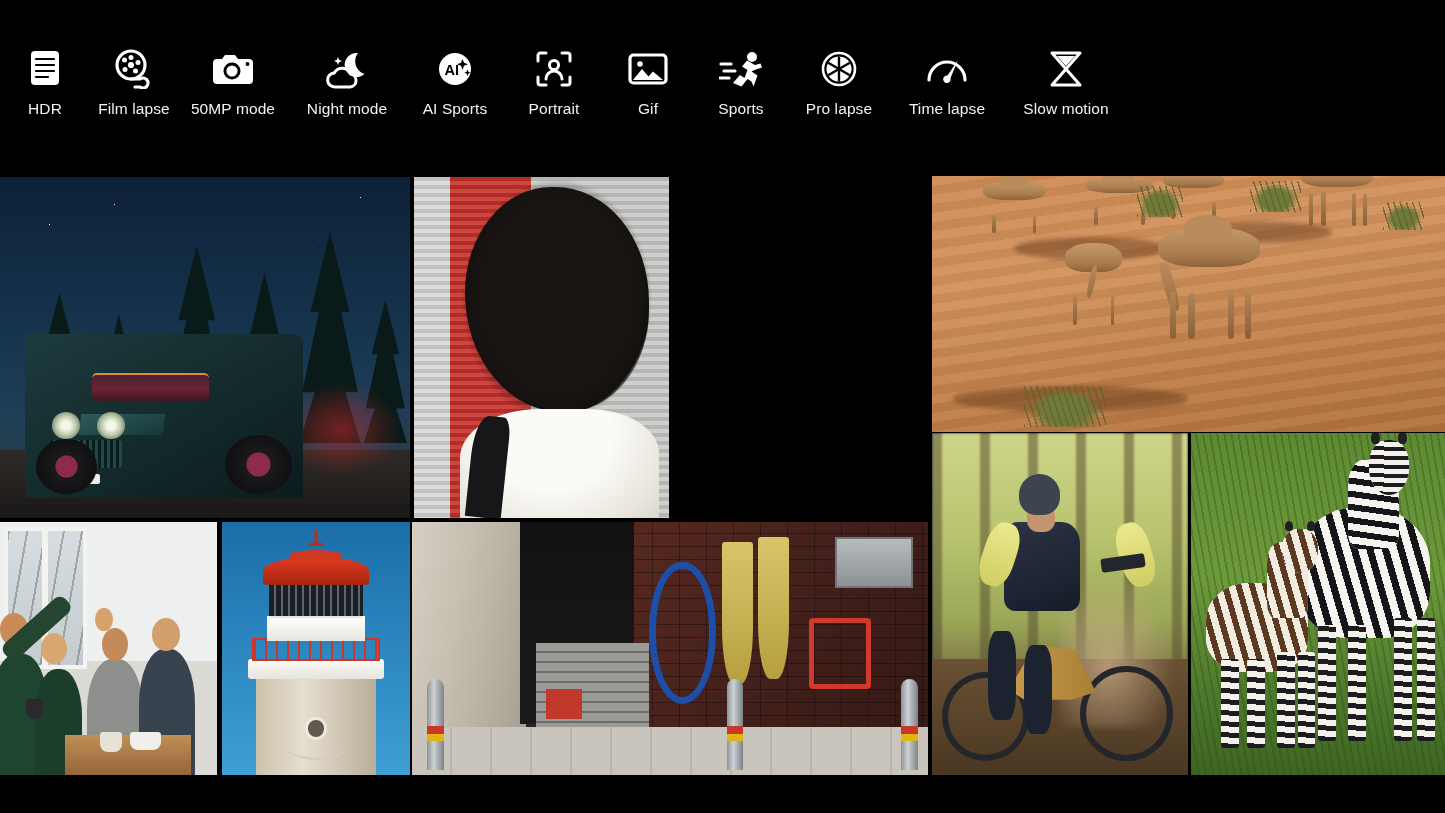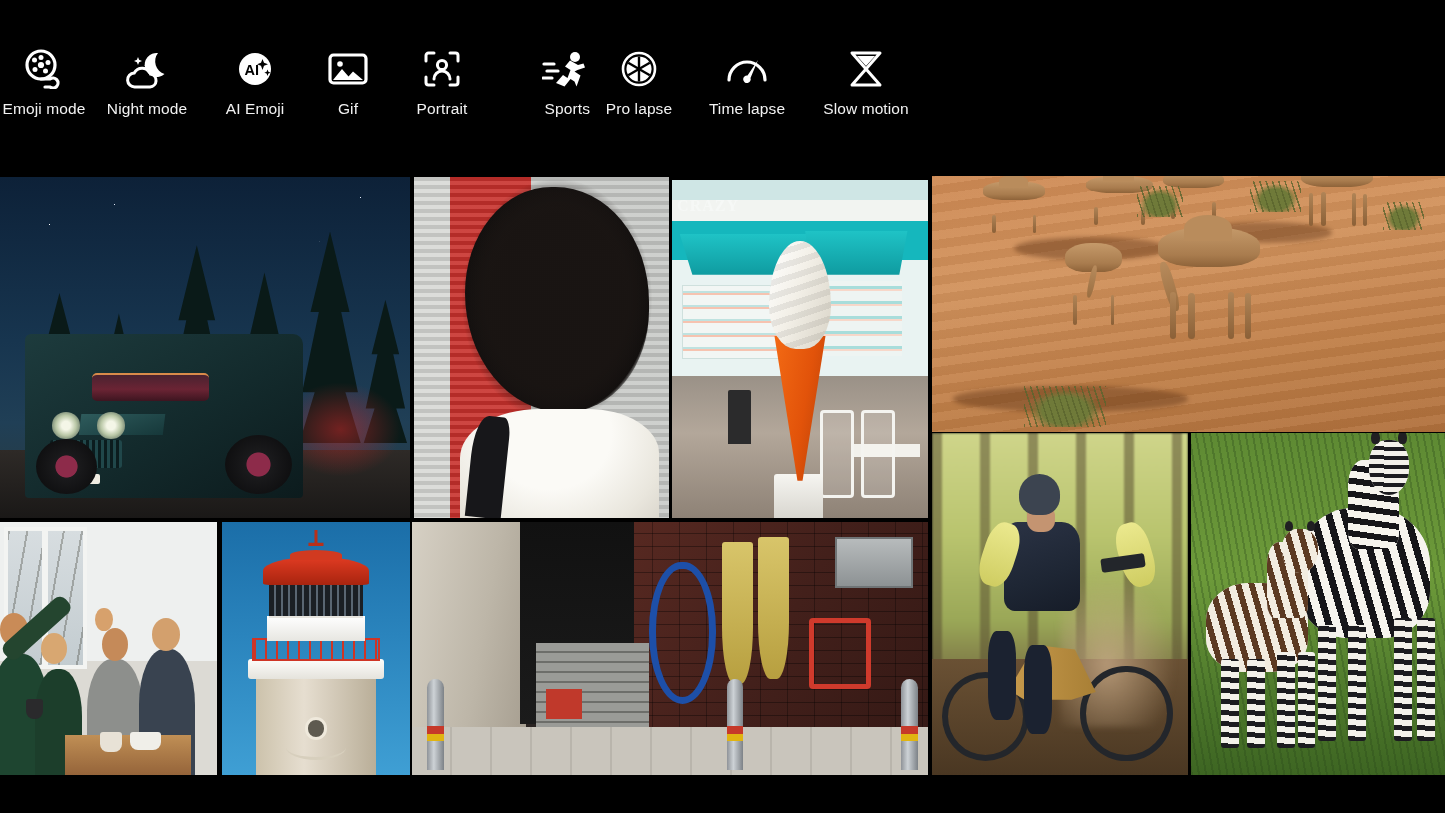--- a/index.html
+++ b/index.html
@@ -485,37 +485,20 @@
       <div class="ph-inner pz-slats"></div>
       <div class="pz-face"></div>
       <div class="pz-eye" style="left:37%;top:36%;"></div>
       <div class="pz-eye" style="left:48%;top:34%;"></div>
       <div class="pz-lip"></div>
       <div class="pz-hair"></div>
       <div class="pz-coat"></div>
       <div class="pz-coat-trim"></div>
     </div>
 
-    <div class="photo" style="left:672px;top:180px;width:256px;height:338px;">
-      <div class="ph-inner ic-sky"></div>
-      <div class="ic-shop"></div>
-      <div class="ic-sign">CRAZY</div>
-      <div class="ic-awning"></div>
-      <div class="ic-awning2"></div>
-      <div class="ic-menu"></div>
-      <div class="ic-menu2"></div>
-      <div class="ic-ground"></div>
-      <div class="ic-bin"></div>
-      <div class="ic-table"></div>
-      <div class="ic-chair" style="left:58%;"></div>
-      <div class="ic-chair" style="left:74%;"></div>
-      <div class="ic-pedestal"></div>
-      <div class="ic-cone"></div>
-      <div class="ic-swirl"></div>
-    </div>
 
     <div class="photo" style="left:932px;top:176px;width:513px;height:256px;">
       <div class="ph-inner cm-sand"></div>
       <div class="ph-inner cm-ripple"></div>
       <div class="cm-shadow" style="left:16%;top:24%;width:30%;height:9%;"></div>
       <div class="cm-shadow" style="left:52%;top:18%;width:26%;height:8%;"></div>
       <div class="cm-shadow" style="left:4%;bottom:8%;width:46%;height:10%;"></div>
       <div class="camel" style="left:10%;top:2%;width:12%;height:14%;">
         <div class="body"></div>
           <div class="hump"></div>
@@ -670,37 +653,62 @@
       <div class="zb-leg" style="left:12%;top:66%;height:26%;"></div>
       <div class="zb-leg" style="left:22%;top:66%;height:26%;"></div>
       <div class="zb-leg" style="left:34%;top:64%;height:28%;"></div>
       <div class="zb-leg" style="left:42%;top:64%;height:28%;"></div>
     </div>
 
   </div>
 
   <div id="mode-bar">
 
+    <div class="mode-item" style="width:90px;">
+      <span class="mode-icon">
+        <svg width="36" height="38" viewBox="0 0 36 38">
+          <rect x="4" y="1" width="28" height="34" rx="4" fill="#fff"></rect>
+          <g stroke="#000" stroke-width="2.2" stroke-linecap="round">
+            <line x1="9" y1="9" x2="27" y2="9"></line>
+            <line x1="9" y1="15" x2="27" y2="15"></line>
+            <line x1="9" y1="21" x2="27" y2="21"></line>
+            <line x1="9" y1="27" x2="21" y2="27"></line>
+          </g>
+        </svg>
+      </span>
+      <span class="mode-label">HDR</span>
+    </div>
 
     <div class="mode-item" style="width:88px;">
       <span class="mode-icon">
         <svg width="42" height="40" viewBox="0 0 42 40">
           <circle cx="18" cy="16" r="14" fill="none" stroke="#fff" stroke-width="3.2"></circle>
           <circle cx="18" cy="16" r="3.1" fill="#fff"></circle>
           <circle cx="18" cy="8.5" r="2.5" fill="#fff"></circle>
           <circle cx="25" cy="13.5" r="2.5" fill="#fff"></circle>
           <circle cx="22.5" cy="22" r="2.5" fill="#fff"></circle>
           <circle cx="12" cy="20.5" r="2.5" fill="#fff"></circle>
           <circle cx="11.5" cy="11" r="2.5" fill="#fff"></circle>
           <path d="M18 30h9a5 5 0 1 1 0 8h-5" fill="none" stroke="#fff" stroke-width="3.2" stroke-linecap="round"></path>
         </svg>
       </span>
-      <span class="mode-label">Emoji mode</span>
-    </div>
-
+      <span class="mode-label">Film lapse</span>
+    </div>
+
+    <div class="mode-item" style="width:110px;">
+      <span class="mode-icon">
+        <svg width="44" height="34" viewBox="0 0 44 34">
+          <path d="M14 3h10l3 4h11a4 4 0 0 1 4 4v17a4 4 0 0 1-4 4H6a4 4 0 0 1-4-4V11a4 4 0 0 1 4-4h5l3-4z" fill="#fff"></path>
+          <circle cx="21" cy="19" r="8.5" fill="#000"></circle>
+          <circle cx="21" cy="19" r="5.6" fill="#fff"></circle>
+          <circle cx="36.5" cy="12" r="1.9" fill="#000"></circle>
+        </svg>
+      </span>
+      <span class="mode-label">50MP mode</span>
+    </div>
 
     <div class="mode-item" style="width:118px;justify-content:flex-end;">
       <span class="mode-icon">
         <svg width="44" height="40" viewBox="0 0 44 40">
           <path d="M33 4a12 12 0 1 0 6.5 21A13.4 13.4 0 0 1 33 4z" fill="#fff"></path>
           <path d="M10 38h15a6.5 6.5 0 0 0 .6-12.9A9 9 0 0 0 9.2 24 6.3 6.3 0 0 0 10 38z" fill="none" stroke="#fff" stroke-width="3"></path>
           <path d="M13 8l1.1 2.8L17 12l-2.9 1.2L13 16l-1.1-2.8L9 12l2.9-1.2z" fill="#fff"></path>
           <path d="M22 14l.8 2 2 .8-2 .9-.8 2-.8-2-2-.9 2-.8z" fill="#fff"></path>
         </svg>
       </span>
@@ -710,51 +718,51 @@
 
     <div class="mode-item" style="width:98px;">
       <span class="mode-icon">
         <svg width="38" height="38" viewBox="0 0 38 38">
           <circle cx="19" cy="19" r="16" fill="#fff"></circle>
           <text x="8.5" y="25" font-family="Liberation Sans, sans-serif" font-size="14.5" font-weight="bold" fill="#000">AI</text>
           <path d="M26.5 9l1.5 3.8L32 14.3l-4 1.5L26.5 20 25 15.8 21 14.3l4-1.5z" fill="#000"></path>
           <path d="M31.5 19.5l.9 2.3 2.3.9-2.3.9-.9 2.3-.9-2.3-2.3-.9 2.3-.9z" fill="#000"></path>
         </svg>
       </span>
-      <span class="mode-label">AI Emoji</span>
-    </div>
-
-    <div class="mode-item" style="width:88px;">
-      <span class="mode-icon">
-        <svg width="40" height="34" viewBox="0 0 40 34">
-          <rect x="2" y="3" width="36" height="28" rx="3.5" fill="none" stroke="#fff" stroke-width="3.2"></rect>
-          <circle cx="12" cy="12" r="2.8" fill="#fff"></circle>
-          <path d="M5 28l9-11 6.5 7.5 4.5-5L35 28z" fill="#fff"></path>
-        </svg>
-      </span>
-      <span class="mode-label">Gif</span>
+      <span class="mode-label">AI Sports</span>
     </div>
 
     <div class="mode-item" style="width:100px;">
       <span class="mode-icon">
         <svg width="38" height="38" viewBox="0 0 38 38">
           <g fill="none" stroke="#fff" stroke-width="3" stroke-linecap="round">
             <path d="M3 11V5.5A2.5 2.5 0 0 1 5.5 3H11"></path>
             <path d="M27 3h5.5A2.5 2.5 0 0 1 35 5.5V11"></path>
             <path d="M35 27v5.5a2.5 2.5 0 0 1-2.5 2.5H27"></path>
             <path d="M11 35H5.5A2.5 2.5 0 0 1 3 32.5V27"></path>
           </g>
           <circle cx="19" cy="15" r="4.6" fill="none" stroke="#fff" stroke-width="3"></circle>
           <path d="M11 29a8 8 0 0 1 16 0" fill="none" stroke="#fff" stroke-width="3" stroke-linecap="round"></path>
         </svg>
       </span>
       <span class="mode-label">Portrait</span>
     </div>
 
-    <div class="mode-item" style="width:98px;align-items:flex-end;">
+    <div class="mode-item" style="width:88px;">
+      <span class="mode-icon">
+        <svg width="40" height="34" viewBox="0 0 40 34">
+          <rect x="2" y="3" width="36" height="28" rx="3.5" fill="none" stroke="#fff" stroke-width="3.2"></rect>
+          <circle cx="12" cy="12" r="2.8" fill="#fff"></circle>
+          <path d="M5 28l9-11 6.5 7.5 4.5-5L35 28z" fill="#fff"></path>
+        </svg>
+      </span>
+      <span class="mode-label">Gif</span>
+    </div>
+
+    <div class="mode-item" style="width:98px;">
       <span class="mode-icon">
         <svg width="44" height="38" viewBox="0 0 44 38">
           <circle cx="33" cy="7" r="5" fill="#fff"></circle>
           <path d="M14 33l7-8 4.5 3 3-8-5.5-3.5 5-6 8 4.5 5.5-1.5 1.5 4-7.5 2.5-3 1.5 6 4-4 11-2-5-4-2.5-6 7.5z" fill="#fff"></path>
           <g stroke="#fff" stroke-width="3.2" stroke-linecap="round">
             <line x1="2" y1="14" x2="12" y2="14"></line>
             <line x1="5" y1="21" x2="16" y2="21"></line>
             <line x1="1" y1="28" x2="10" y2="28"></line>
           </g>
         </svg>

